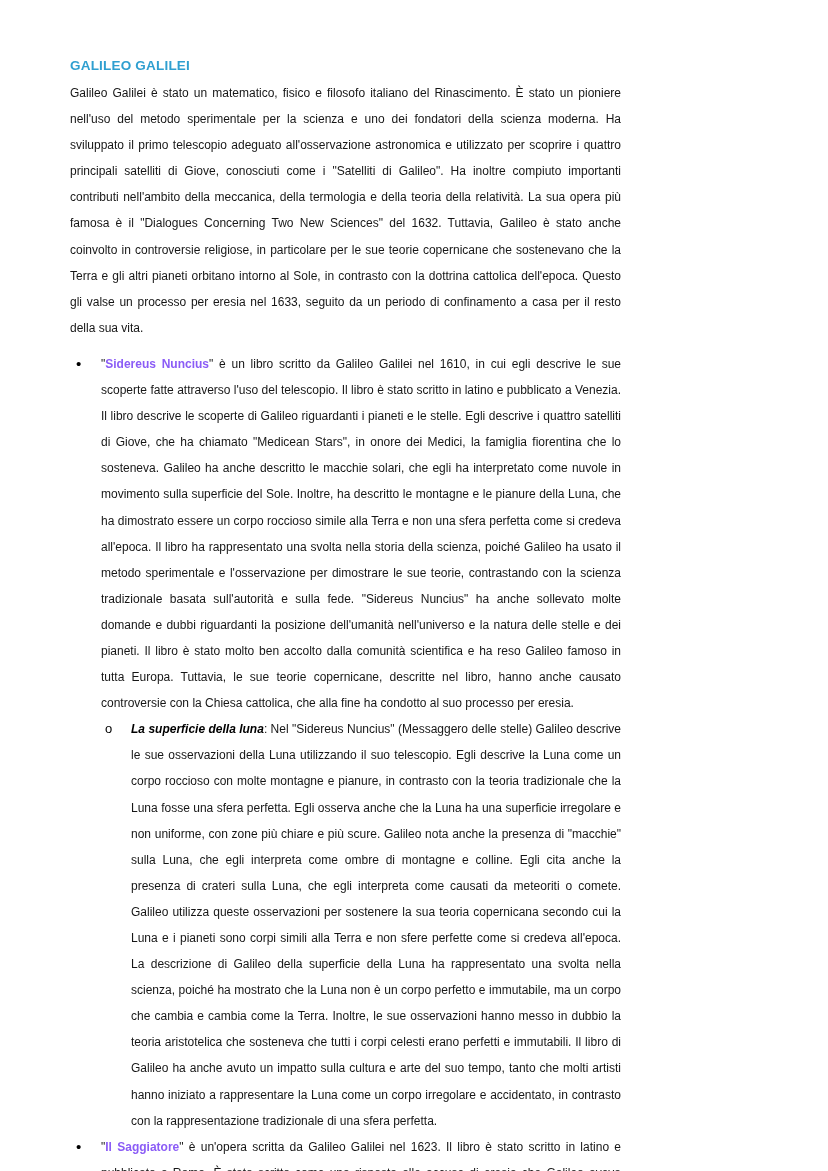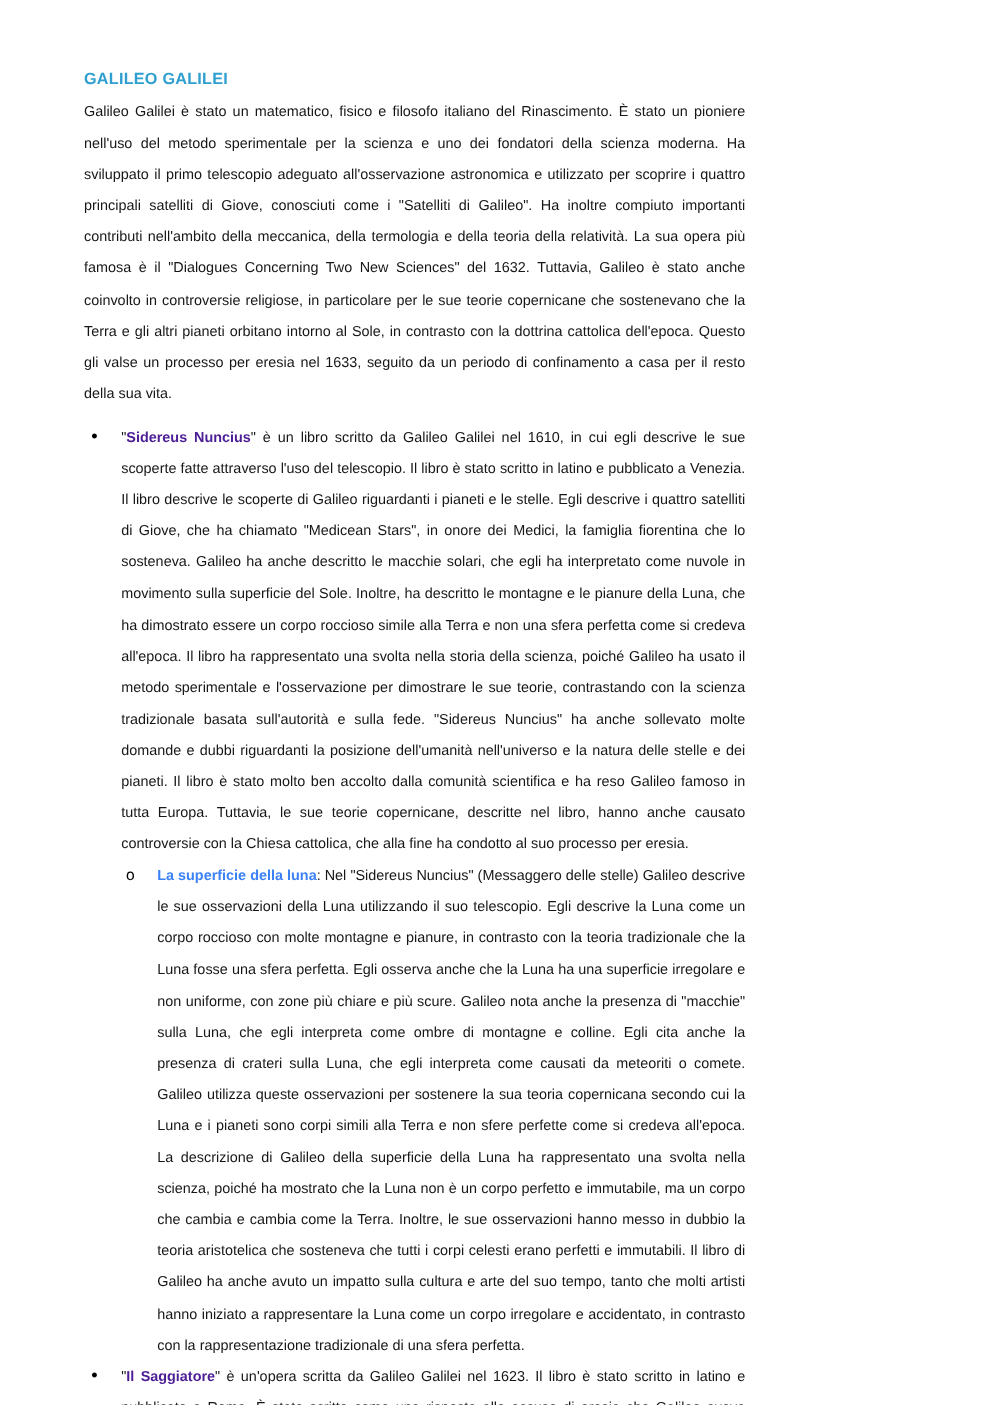--- a/index.html
+++ b/index.html
@@ -72,26 +72,27 @@
   .sub-item > .marker {
     position: absolute;
     left: 4px;
     top: 0;
     width: 14px;
     font-size: 13px;
     line-height: 26.1px;
     color: #000000;
   }
   .hl {
-    color: #4c1d95;
+    color: #8b5cf6;
     font-weight: bold;
   }
   .hl-plain {
-    color: #3b82f6;
+    color: #000000;
     font-weight: bold;
+    font-style: italic;
   }
 </style>
 </head>
 <body>
 
 <div class="page">
 
   <h1 class="doc-heading">GALILEO GALILEI</h1>
 
   <p class="body-para">Galileo Galilei è stato un matematico, fisico e filosofo italiano del Rinascimento. È stato un pioniere nell'uso del metodo sperimentale per la scienza e uno dei fondatori della scienza moderna. Ha sviluppato il primo telescopio adeguato all'osservazione astronomica e utilizzato per scoprire i quattro principali satelliti di Giove, conosciuti come i "Satelliti di Galileo". Ha inoltre compiuto importanti contributi nell'ambito della meccanica, della termologia e della teoria della relatività. La sua opera più famosa è il "Dialogues Concerning Two New Sciences" del 1632. Tuttavia, Galileo è stato anche coinvolto in controversie religiose, in particolare per le sue teorie copernicane che sostenevano che la Terra e gli altri pianeti orbitano intorno al Sole, in contrasto con la dottrina cattolica dell'epoca. Questo gli valse un processo per eresia nel 1633, seguito da un periodo di confinamento a casa per il resto della sua vita.</p>

